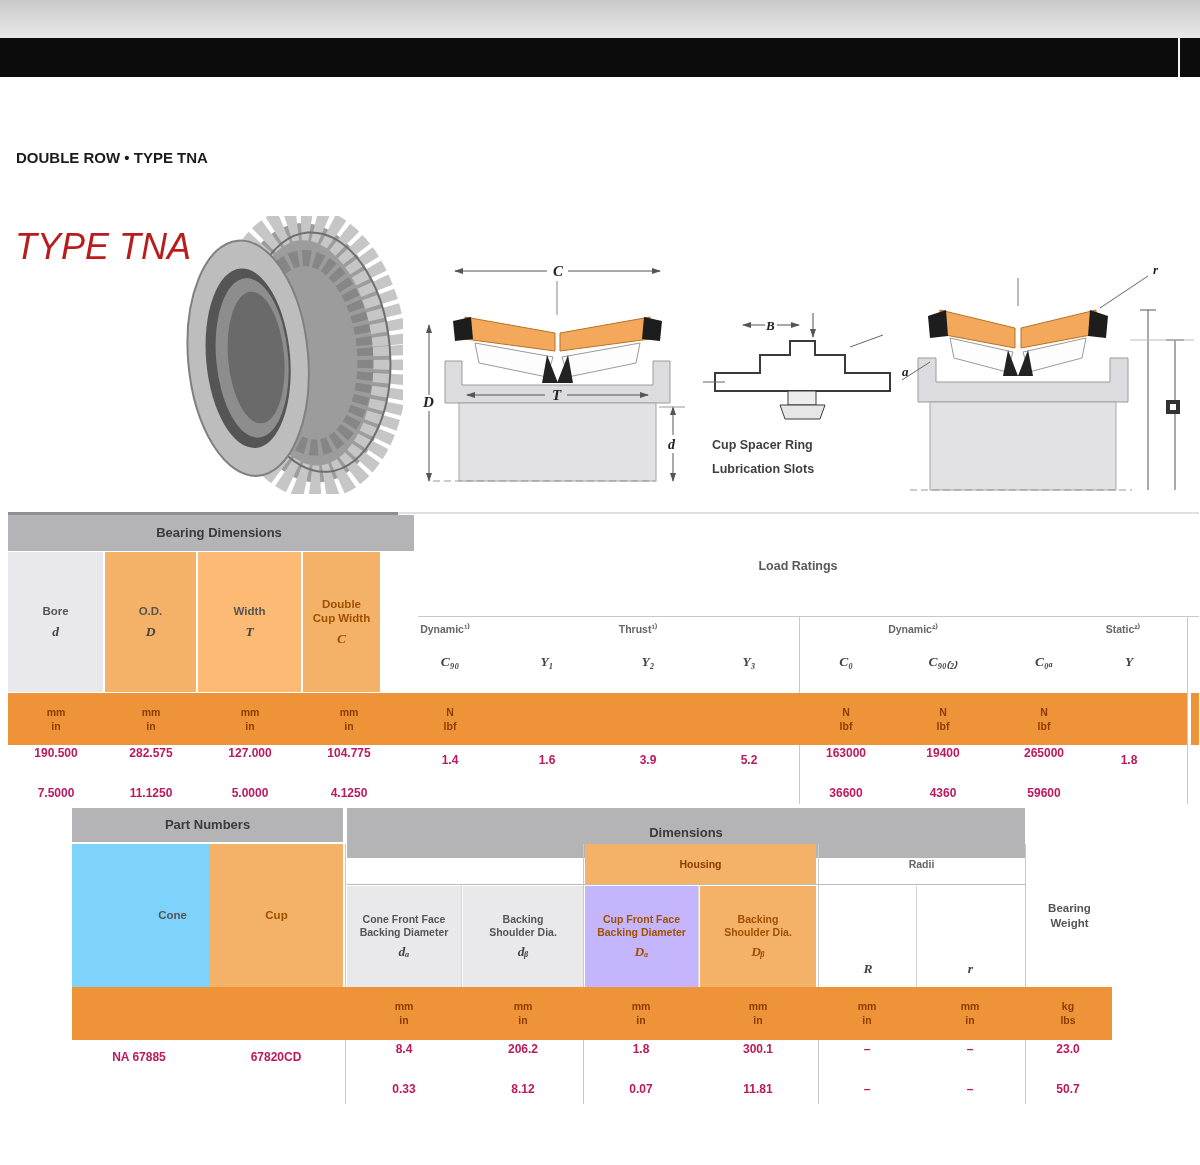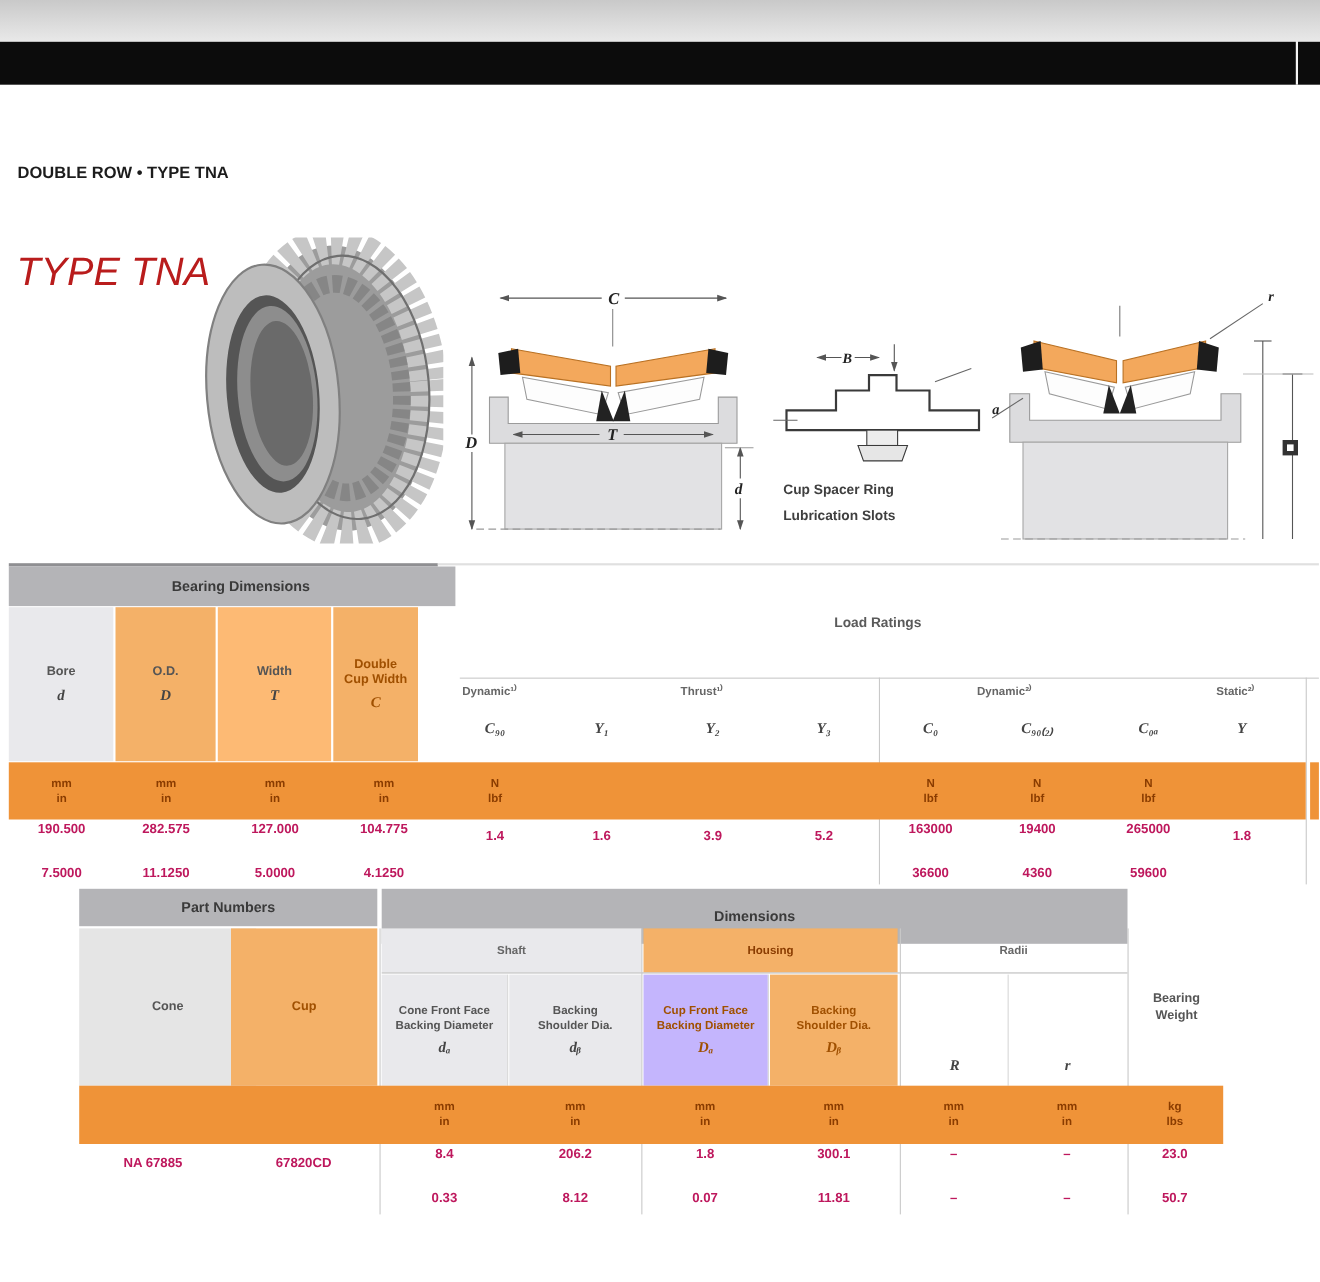--- a/index.html
+++ b/index.html
@@ -293,30 +293,27 @@
   </div>
 
   <div class="abs" style="left:72px;top:808px;width:1040px;height:300px;">
     <div class="cell band" style="left:0;top:0;width:271px;height:34px;">
       <span>Part Numbers</span>
       </div>
     <div class="cell band" style="left:275px;top:0;width:678px;height:50px;">
       <span>Dimensions</span>
       </div>
 
-    <div class="cell" style="left:0;top:36px;width:161px;height:143px;background:#e5e5e5;">
+    <div class="cell" style="left:0;top:36px;width:161px;height:143px;background:#7dd3fc;padding-left:20px;">
       <span class="hl">Cone</span>
       </div>
     <div class="cell" style="left:138px;top:36px;width:133px;height:143px;background:#f4b168;">
       <span class="hl org">Cup</span>
       </div>
 
-    <div class="cell" style="left:275px;top:36px;width:236px;height:40px;background:#e9e9ec;">
-      <span class="sub">Shaft</span>
-      </div>
     <div class="cell" style="left:513px;top:36px;width:231px;height:40px;background:#f4b168;">
       <span class="sub" style="color:#8a3c00;">Housing</span>
       </div>
     <div class="cell" style="left:748px;top:36px;width:203px;height:40px;">
       <span class="sub">Radii</span>
       </div>
     <div class="hdiv" style="left:275px;top:76px;width:678px;background:#bbb;"></div>
 
     <div class="cell" style="left:275px;top:78px;width:114px;height:101px;background:#e9e9ec;">
       <span class="hl" style="font-size:10.5px;">Cone Front Face</span>

